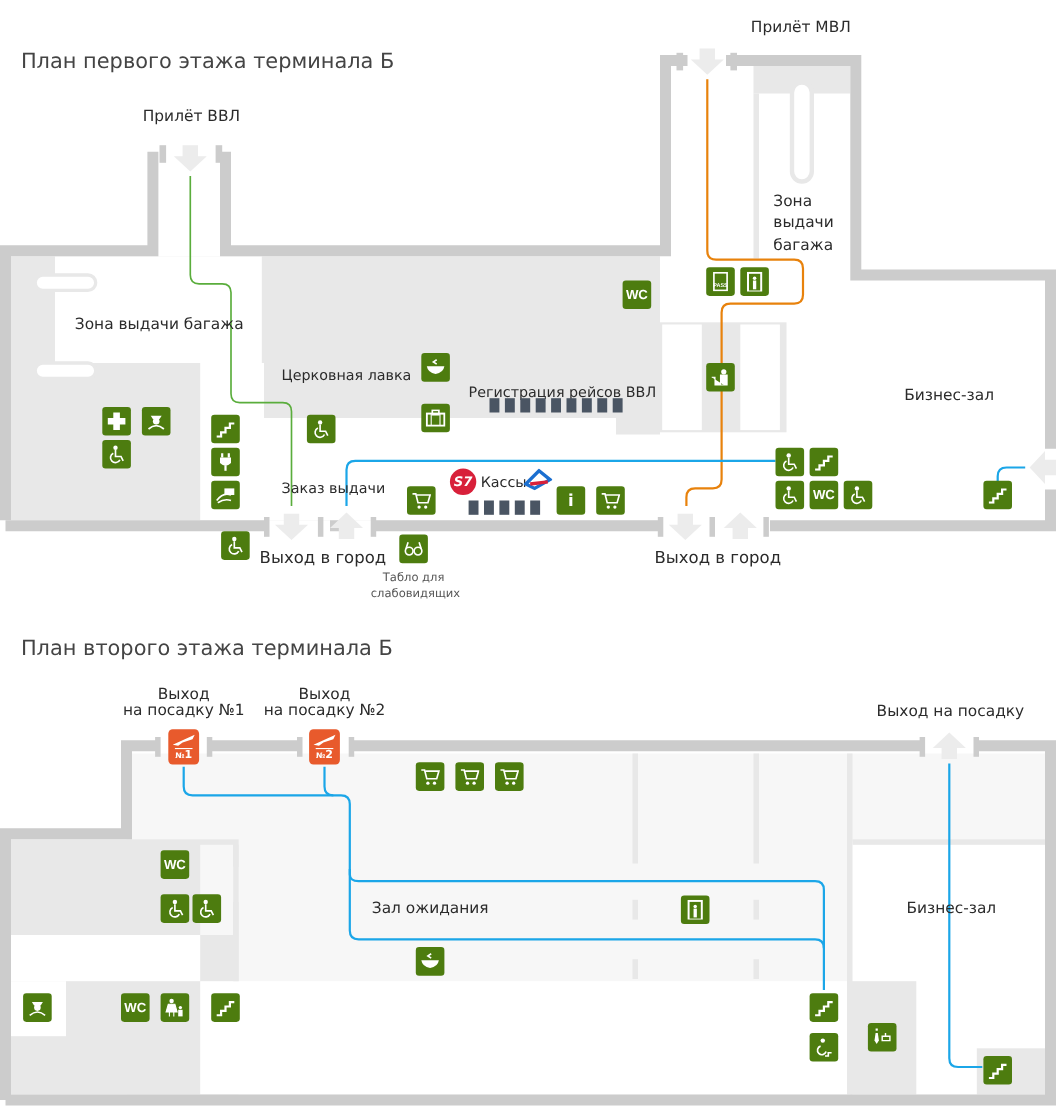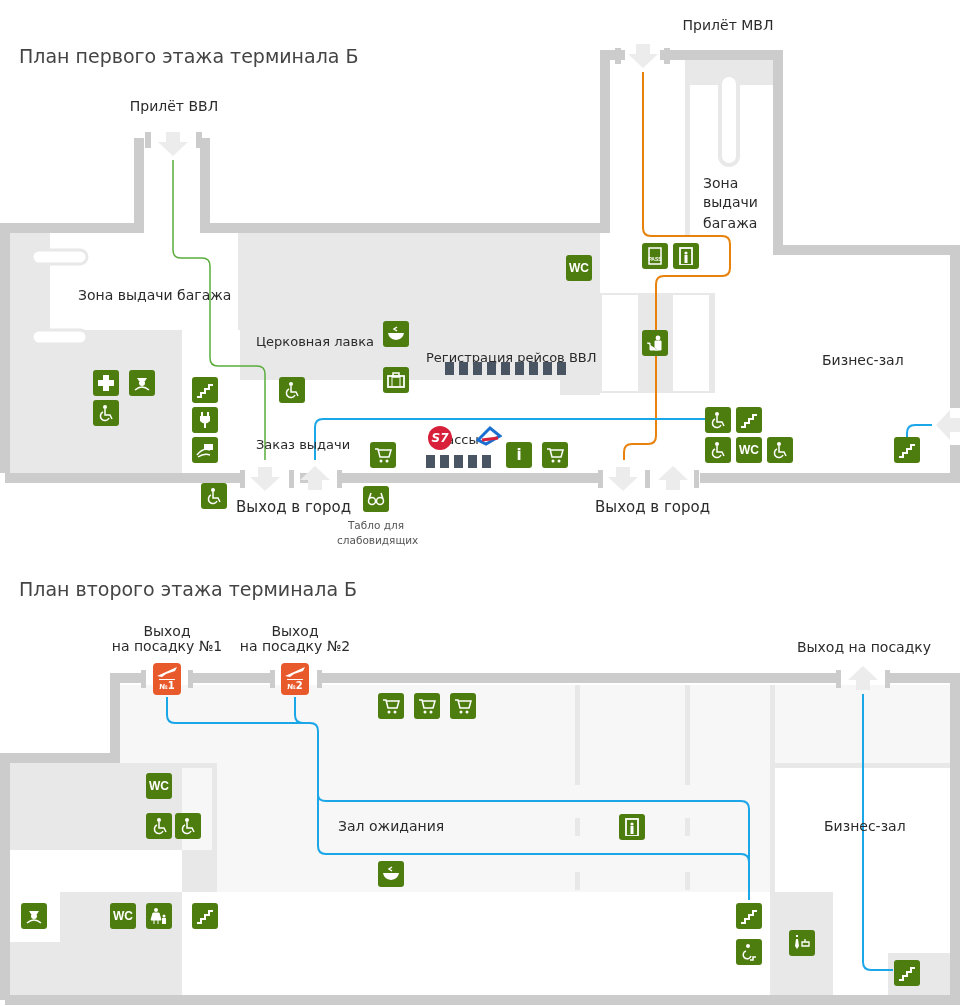--- a/index.html
+++ b/index.html
@@ -9,21 +9,21 @@
   .lbl.c{text-align:right;transform:translateX(-50%);}
   .title{font-size:19px;color:#444;}
   .small{font-size:10.5px;color:#555;text-align:center;line-height:15px;}
   .ic{position:absolute;width:26px;height:26px;background:#4d7c0f;border-radius:3px;color:#fff;display:flex;align-items:center;justify-content:center;font-size:13px;font-weight:bold;box-sizing:border-box;}
   .ic svg{display:block}
   .wc{font-size:12px;font-family:"Liberation Sans",sans-serif;font-weight:bold;}
   .gate{position:absolute;width:28px;height:32px;background:#e85a2c;border-radius:4px;color:#fff;display:flex;flex-direction:column;align-items:center;justify-content:center;}
   .gate .num{font-size:10px;font-weight:bold;border-top:1px solid #fff;padding-top:1px;margin-top:1px;line-height:10px;}
   .bars{position:absolute;display:flex;gap:5px;}
   .bars span{width:9px;height:13px;background:#4a5563;display:block;}
-  .s7{position:absolute;width:24px;height:24px;border-radius:50%;background:#d8203a;color:#fff;font-weight:bold;font-style:italic;font-size:12px;display:flex;align-items:center;justify-content:center;margin-left:19px;}
+  .s7{position:absolute;width:24px;height:24px;border-radius:50%;background:#d8203a;color:#fff;font-weight:bold;font-style:italic;font-size:12px;display:flex;align-items:center;justify-content:center;}
 </style>
 </head>
 <body>
 
 <svg id="map" width="960" height="1006">
 
   <g>
 
     <rect x="10" y="233" width="590" height="240" fill="#e8e8e8"></rect>
     <rect x="50" y="233" width="188" height="97" fill="#fff"></rect>
@@ -107,21 +107,21 @@
     <path d="M167,697 L167,715 Q167,723 175,723 L310,723 Q318,723 318,731 L318,795 Q318,801 326,801 L741,801 Q749,801 749,809 L749,900" fill="none" stroke="#1ba6e8" stroke-width="2"></path>
     <path d="M295,697 L295,715 Q295,723 303,723" fill="none" stroke="#1ba6e8" stroke-width="2"></path>
     <path d="M318,790 L318,846 Q318,854 326,854 L741,854 Q749,854 749,862" fill="none" stroke="#1ba6e8" stroke-width="2"></path>
     <path d="M863,694 L863,962 Q863,970 871,970 L893,970" fill="none" stroke="#1ba6e8" stroke-width="2"></path>
   </g>
 </svg>
 
 <div class="lbl title" style="left:19px;top:45px">План первого этажа терминала Б</div>
 <div class="lbl c" style="left:174px;top:98px">Прилёт ВВЛ</div>
 <div class="lbl c" style="left:728px;top:17px">Прилёт МВЛ</div>
-<div class="lbl" style="left:78px;top:287px">Зона выдачи багажа</div>
+<div class="lbl" style="left:68px;top:287px">Зона выдачи багажа</div>
 <div class="lbl" style="left:703px;top:175px">Зона</div>
 <div class="lbl" style="left:703px;top:194px">выдачи</div>
 <div class="lbl" style="left:703px;top:215px">багажа</div>
 <div class="lbl" style="left:256px;top:334px;font-size:13px">Церковная лавка</div>
 <div class="lbl" style="left:426px;top:350px;font-size:13px">Регистрация рейсов ВВЛ</div>
 <div class="lbl" style="left:256px;top:437px;font-size:13px">Заказ выдачи</div>
 <div class="lbl" style="left:437px;top:432px;font-size:13px">Кассы</div>
 <div class="lbl" style="left:236px;top:498px;font-size:15px">Выход в город</div>
 <div class="lbl" style="left:595px;top:498px;font-size:15px">Выход в город</div>
 <div class="lbl" style="left:822px;top:352px">Бизнес-зал</div>

